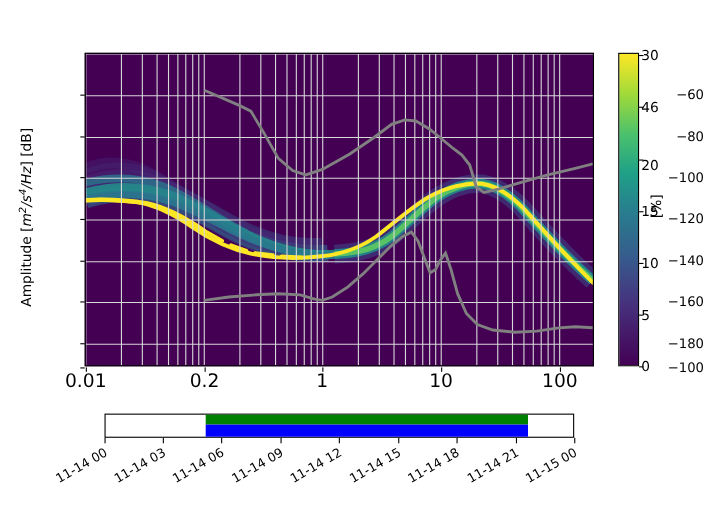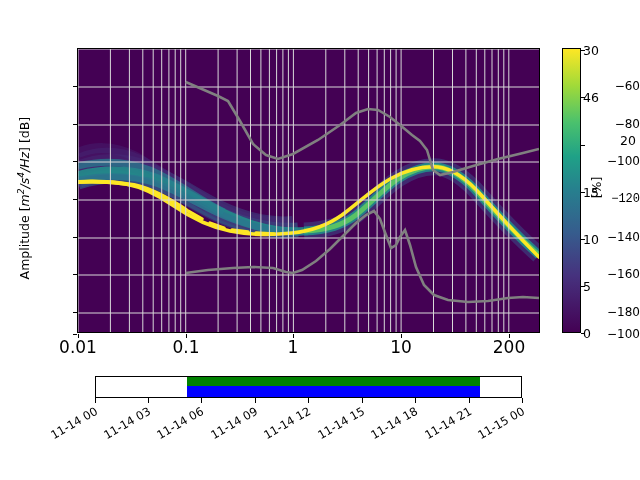--- a/index.html
+++ b/index.html
@@ -181,52 +181,52 @@
                  L288,166 L296,162 L302,170 L308,186 L313,199 L318,196
                  L322,188 L327,181 L332,196 L338,218 L346,236 L356,246
                  L370,251 L390,253 L410,252 L430,249 L445,248 L461,249"></path>
       </g>
     </svg>
   </div>
 
   <div class="ytick" style="top:86px;">−60</div>
   <div class="ytick" style="top:124px;">−80</div>
   <div class="ytick" style="top:161px;">−100</div>
-  <div class="ytick" style="top:199px;font-family:Liberation Mono, monospace;">−120</div>
+  <div class="ytick" style="top:199px;">−120</div>
   <div class="ytick" style="top:237px;">−140</div>
   <div class="ytick" style="top:274px;">−160</div>
   <div class="ytick" style="top:312px;">−180</div>
   <div class="ytick" style="top:334px;">−100</div>
 
   <div class="ytickmark" style="top:86px;"></div>
   <div class="ytickmark" style="top:124px;"></div>
   <div class="ytickmark" style="top:161px;"></div>
   <div class="ytickmark" style="top:199px;"></div>
   <div class="ytickmark" style="top:237px;"></div>
   <div class="ytickmark" style="top:274px;"></div>
   <div class="ytickmark" style="top:312px;"></div>
   <div class="ytickmark" style="top:334px;"></div>
 
   <div class="xtick" style="left:78px;">0.01</div>
-  <div class="xtick" style="left:186px;">0.1</div>
+  <div class="xtick" style="left:186px;">0.2</div>
   <div class="xtick" style="left:293px;">1</div>
   <div class="xtick" style="left:401px;">10</div>
-  <div class="xtick" style="left:509px;">200</div>
+  <div class="xtick" style="left:509px;">100</div>
 
   <div class="xtickmark" style="left:78px;"></div>
   <div class="xtickmark" style="left:186px;"></div>
   <div class="xtickmark" style="left:293px;"></div>
   <div class="xtickmark" style="left:401px;"></div>
   <div class="xtickmark" style="left:509px;"></div>
 
 
   <div id="cbar"></div>
   <div class="cbtick" style="top:50px;text-align:center;">30</div>
   <div class="cbtick" style="top:97px;">46</div>
-  <div class="cbtick" style="top:140px;margin-left:37px;">20</div>
+  <div class="cbtick" style="top:150px;">20</div>
   <div class="cbtick" style="top:192px;">15</div>
   <div class="cbtick" style="top:239px;">10</div>
   <div class="cbtick" style="top:286px;">5</div>
   <div class="cbtick" style="top:333px;">0</div>
 
   <div class="cbtickmark" style="top:50px;"></div>
   <div class="cbtickmark" style="top:97px;"></div>
   <div class="cbtickmark" style="top:145px;"></div>
   <div class="cbtickmark" style="top:192px;"></div>
   <div class="cbtickmark" style="top:239px;"></div>

